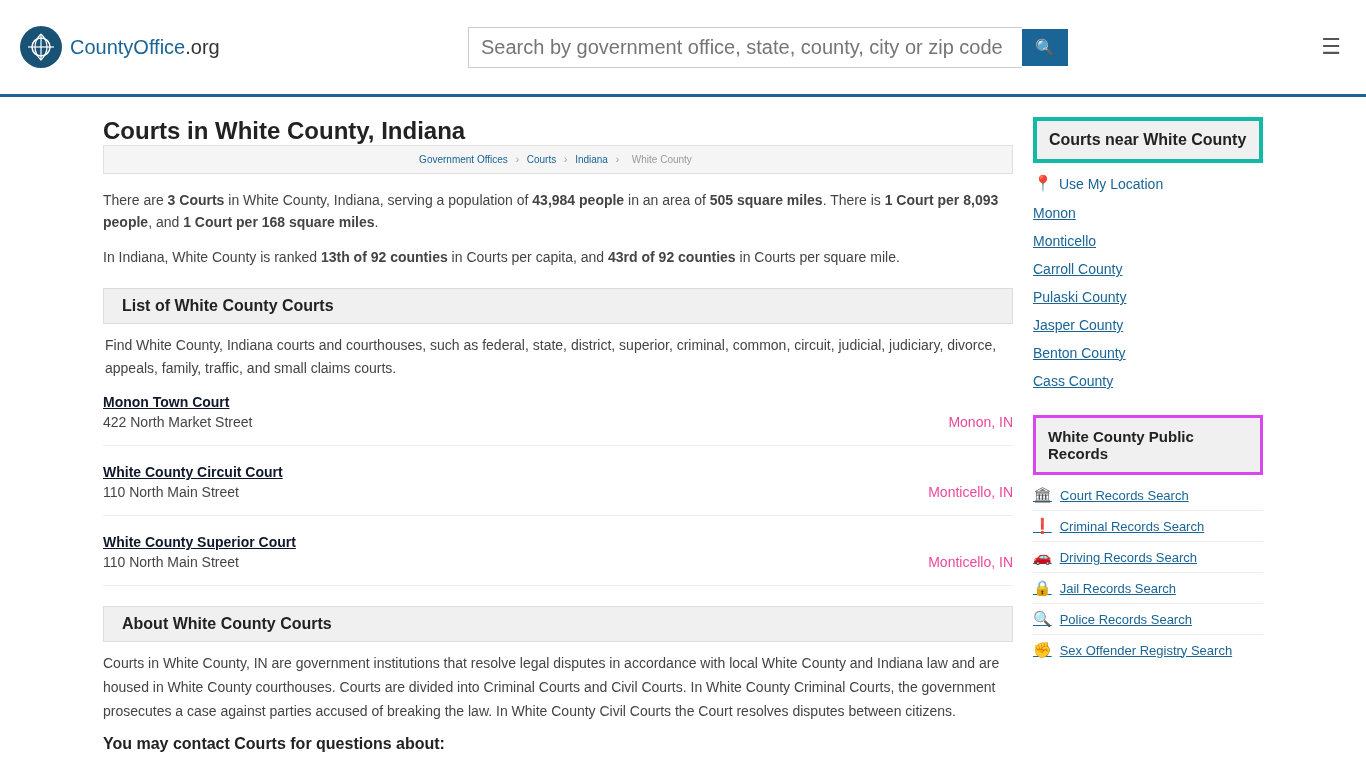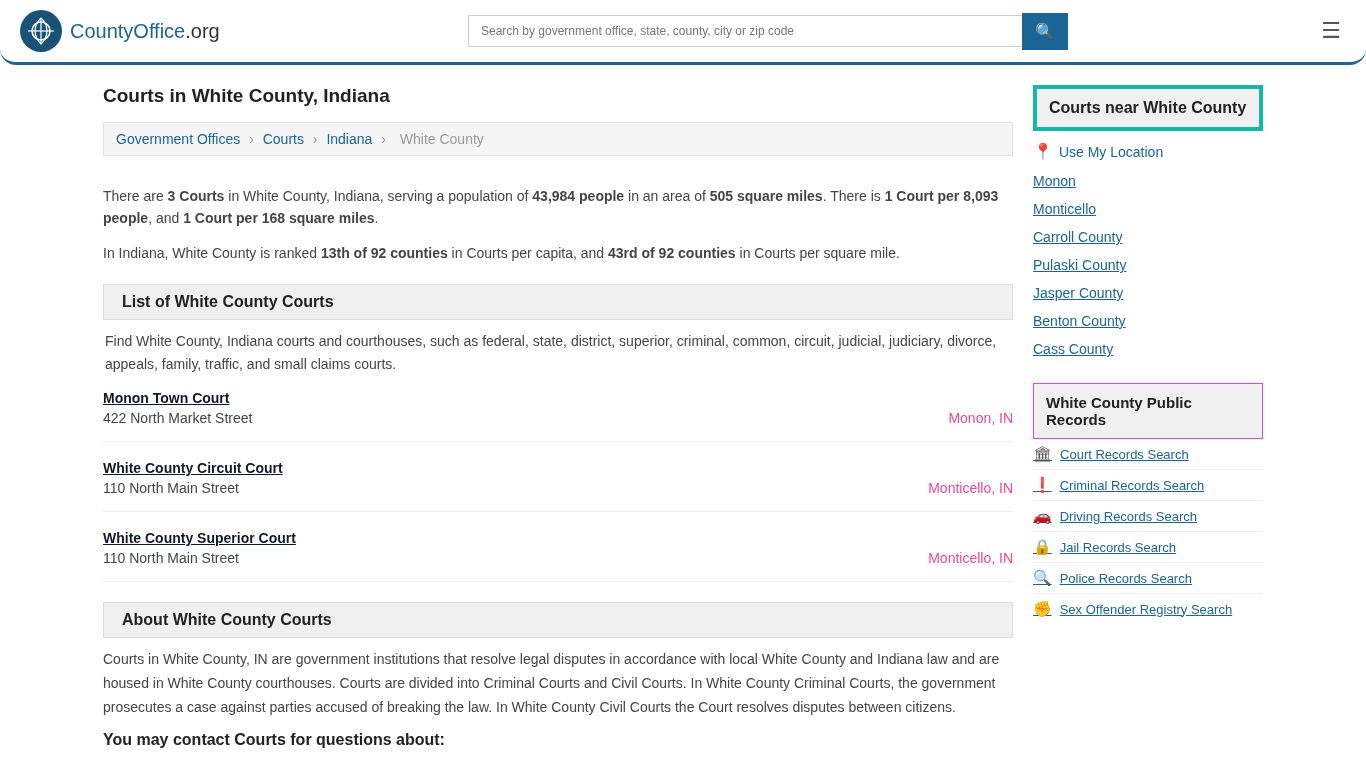--- a/index.html
+++ b/index.html
@@ -2,25 +2,24 @@
 <html><head>
   <meta charset="utf-8">
   <style>
     * { box-sizing: border-box; margin: 0; padding: 0; }
     body { font-family: Arial, sans-serif; font-size: 14px; color: #333; background: #fff; }
 
     
     .header {
       background: #fff;
       border-bottom: 3px solid #1a6496;
-      padding: 10px 20px;
+      padding: 26px 20px;
       display: flex;
       align-items: center;
       justify-content: space-between;
-      border-radius: 16px;
     }
     .logo-area {
       display: flex;
       align-items: center;
       gap: 8px;
     }
     .logo-circle {
       width: 42px;
       height: 42px;
       background: #1a5276;
@@ -42,21 +41,21 @@
       align-items: center;
       flex: 1;
       max-width: 600px;
       margin: 0 20px;
     }
     .search-input {
       width: 100%;
       padding: 8px 12px;
       border: 1px solid #ccc;
       border-right: none;
-      font-size: 12px;
+      font-size: 20px;
       outline: none;
       color: #0c4a6e;
     }
     .search-btn {
       background: #1a6496;
       border: 1px solid #1a6496;
       padding: 8px 12px;
       cursor: pointer;
       color: white;
       font-size: 16px;
@@ -75,32 +74,32 @@
       padding: 20px;
       display: flex;
       gap: 20px;
     }
 
     
     .content {
       flex: 1;
     }
     .page-title {
-      font-size: 19px;
-      font-weight: bold;
-      color: #222;
-      margin-bottom: 15px;
+      font-size: 24px;
+      font-weight: bold;
+      color: #222;
     }
     .breadcrumb {
       background: #f5f5f5;
       border: 1px solid #e0e0e0;
       padding: 8px 12px;
-      font-size: 14px;
+      font-size: 10px;
       color: #555;
-      margin-bottom: 29px;
+      margin-bottom: 15px;
+      text-align: center;
     }
     .breadcrumb a { color: #1a6496; text-decoration: none; }
     .breadcrumb span { margin: 0 5px; color: #999; }
 
     .summary-text {
       font-size: 14px;
       line-height: 1.6;
       margin-bottom: 12px;
       color: #444;
     }
@@ -196,22 +195,23 @@
       gap: 6px;
       color: #1a6496;
       cursor: pointer;
       padding: 6px 0;
       font-size: 14px;
     }
     .location-pin { color: #cc2200; font-size: 16px; }
 
     .public-records-section {
       background: #f0f0f0;
-      border: 1px solid #d946ef;
+      border: 3px solid #d946ef;
       padding: 10px 12px;
+      margin-bottom: 5px;
     }
     .public-records-title {
       font-size: 15px;
       font-weight: bold;
       color: #222;
     }
 
     .record-link {
       display: flex;
       align-items: center;

